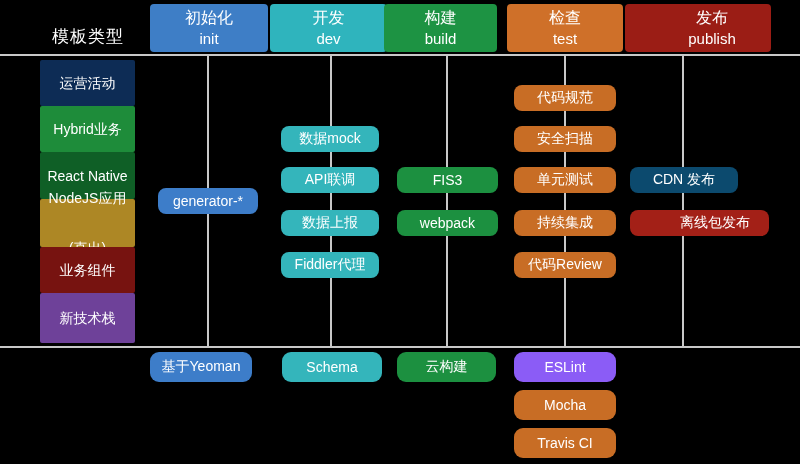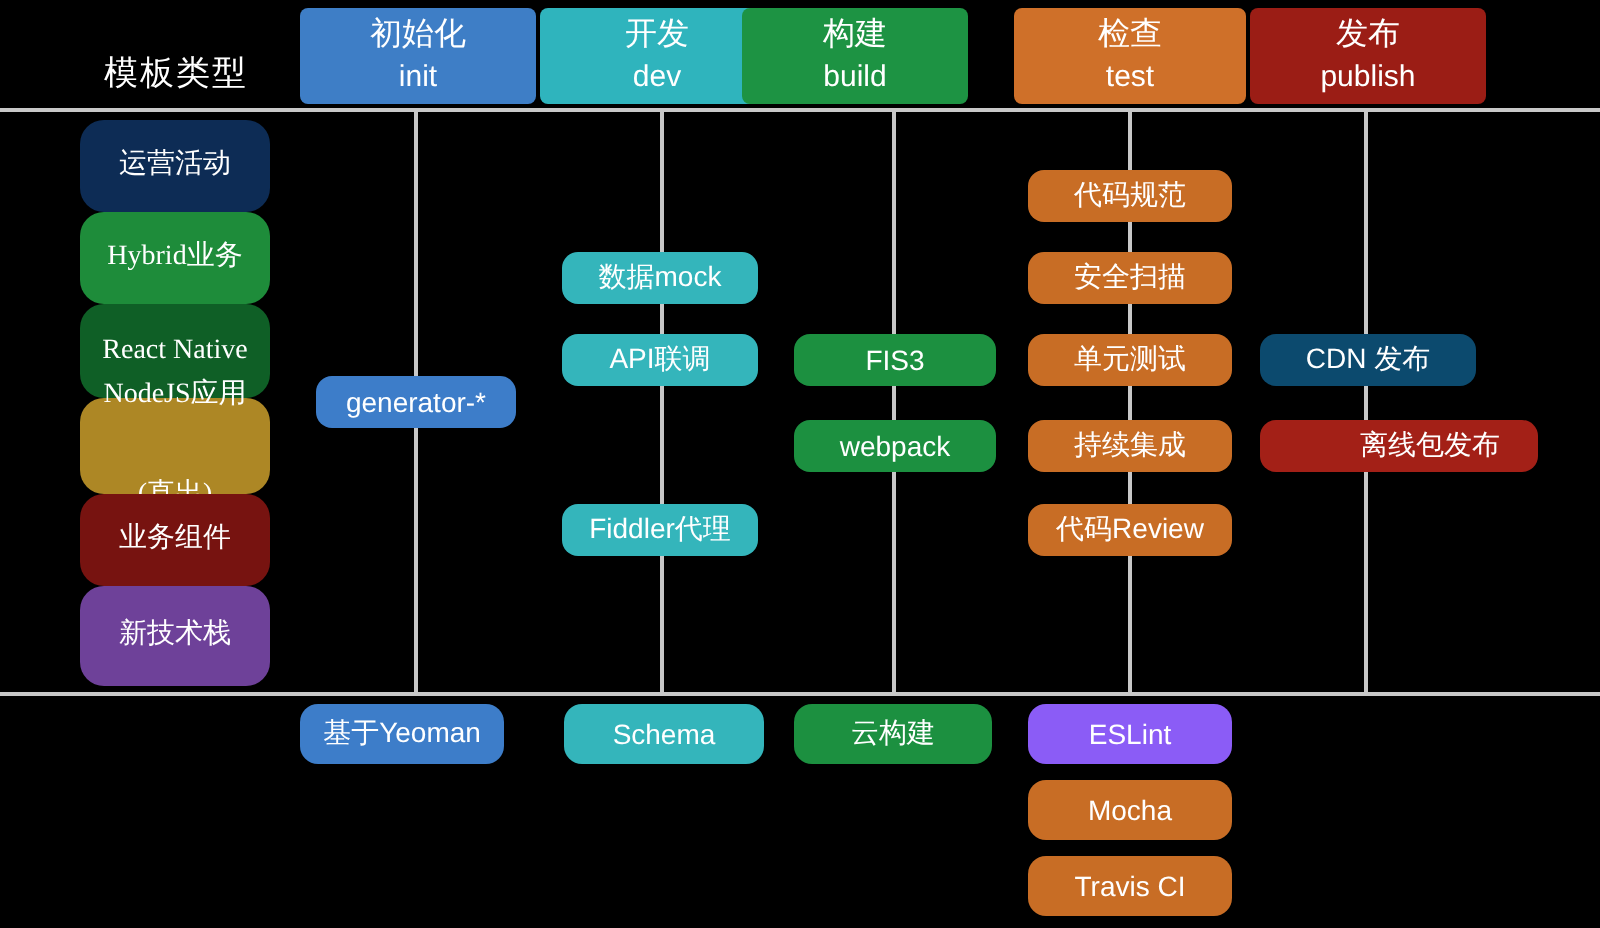--- a/index.html
+++ b/index.html
@@ -8,50 +8,50 @@
   .sidebar-title{position:absolute;left:38px;top:25px;width:100px;text-align:center;
                  font-size:17px;letter-spacing:1px;}
   .col-header{position:absolute;top:4px;height:48px;border-radius:4px;display:flex;
               flex-direction:column;align-items:center;justify-content:center;line-height:21px;}
   .col-header .zh{font-size:16px;}
   .col-header .en{font-size:15px;}
   .hline{position:absolute;left:0;width:800px;height:2px;}
   .vline{position:absolute;top:56px;height:290px;width:2px;}
   .side{position:absolute;left:40px;top:60px;width:95px;display:flex;flex-direction:column;}
   .side-item{display:flex;flex-direction:column;align-items:center;justify-content:center;
-             font-size:14px;line-height:18px;border-radius:12px;text-align:center;font-family:Liberation Serif, serif;}
+             font-size:14px;line-height:18px;border-radius:2px;text-align:center;}
   .node{position:absolute;height:26px;border-radius:8px;display:flex;align-items:center;
         justify-content:center;font-size:14px;white-space:nowrap;}
   .fnode{position:absolute;height:30px;border-radius:9px;display:flex;align-items:center;
          justify-content:center;font-size:14px;white-space:nowrap;}
 </style>
 </head>
 <body>
 
 <div class="canvas">
 
   <div class="sidebar-title">模板类型</div>
 
   <div class="col-header" style="left: 150px; width: 118px; background-color: rgb(62, 126, 198);">
     <div class="zh">初始化</div>
     <div class="en">init</div>
   </div>
   <div class="col-header" style="left: 270px; width: 117px; background-color: rgb(47, 180, 189);">
     <div class="zh">开发</div>
     <div class="en">dev</div>
   </div>
-  <div class="col-header" style="left: 371px; width: 113px; background-color: rgb(29, 147, 67);">
+  <div class="col-header" style="left: 384px; width: 113px; background-color: rgb(29, 147, 67);">
     <div class="zh">构建</div>
     <div class="en">build</div>
   </div>
   <div class="col-header" style="left: 507px; width: 116px; background-color: rgb(207, 112, 41);">
     <div class="zh">检查</div>
     <div class="en">test</div>
   </div>
-  <div class="col-header" style="left: 625px; width: 118px; background-color: rgb(155, 29, 21);">
+  <div class="col-header" style="left: 625px; width: 118px; background-color: rgb(155, 29, 21); padding-left: 28px;">
     <div class="zh">发布</div>
     <div class="en">publish</div>
   </div>
 
   <div class="hline" style="top: 54px; background-color: rgb(200, 200, 200);"></div>
   <div class="hline" style="top: 346px; background-color: rgb(200, 200, 200);"></div>
 
   <div class="vline" style="left: 207px; background-color: rgb(200, 200, 200);"></div>
   <div class="vline" style="left: 330px; background-color: rgb(200, 200, 200);"></div>
   <div class="vline" style="left: 446px; background-color: rgb(200, 200, 200);"></div>
@@ -77,20 +77,21 @@
     </div>
     <div class="side-item" style="height: 50px; background-color: rgb(110, 65, 153);">
       <span>新技术栈</span>
     </div>
   </div>
 
   <div class="node" style="left: 158px; top: 188px; width: 100px; background-color: rgb(61, 125, 201);">generator-*</div>
 
   <div class="node" style="left: 281px; top: 126px; width: 98px; background-color: rgb(52, 181, 187);">数据mock</div>
   <div class="node" style="left: 281px; top: 167px; width: 98px; background-color: rgb(52, 181, 187);">API联调</div>
+  <div class="node" style="left: 281px; top: 210px; width: 98px; background-color: rgb(52, 181, 187);">数据上报</div>
   <div class="node" style="left: 281px; top: 252px; width: 98px; background-color: rgb(52, 181, 187);">Fiddler代理</div>
 
   <div class="node" style="left: 397px; top: 167px; width: 101px; background-color: rgb(28, 144, 64);">FIS3</div>
   <div class="node" style="left: 397px; top: 210px; width: 101px; background-color: rgb(28, 144, 64);">webpack</div>
 
   <div class="node" style="left: 514px; top: 85px; width: 102px; background-color: rgb(200, 109, 37);">代码规范</div>
   <div class="node" style="left: 514px; top: 126px; width: 102px; background-color: rgb(200, 109, 37);">安全扫描</div>
   <div class="node" style="left: 514px; top: 167px; width: 102px; background-color: rgb(200, 109, 37);">单元测试</div>
   <div class="node" style="left: 514px; top: 210px; width: 102px; background-color: rgb(200, 109, 37);">持续集成</div>
   <div class="node" style="left: 514px; top: 252px; width: 102px; background-color: rgb(200, 109, 37);">代码Review</div>

